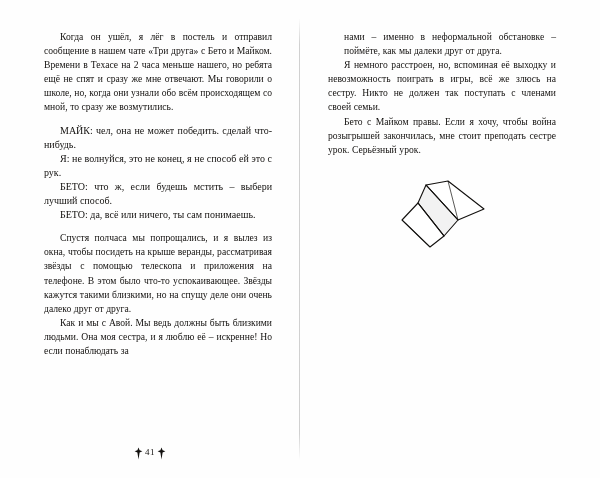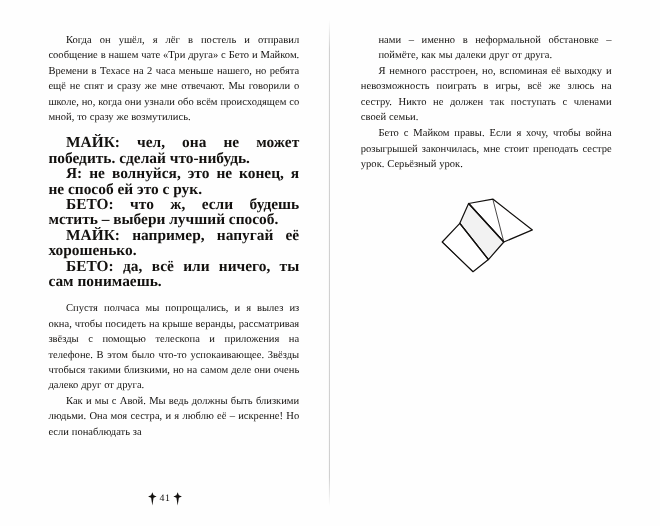--- a/index.html
+++ b/index.html
@@ -51,26 +51,25 @@
     color: #13110f;
     hyphens: manual;
     word-spacing: 0.2px;
   }
   p.para.noindent {
     text-indent: 0;
     margin-left: 16px;
   }
   p.dialogue {
     margin: 0;
-    font-size: 14px;
+    font-size: 10px;
     line-height: 14.1px;
     text-align: justify;
     text-indent: 16px;
     color: #13110f;
-    font-weight: bold;
   }
   .gap-block { height: 9px; }
 
   
   .illustration {
     margin: 22px 0 0 0;
     display: flex;
     justify-content: center;
   }
   .illustration svg {
@@ -102,24 +101,23 @@
 <body>
 
 <div class="spread">
 
   <div class="page page-left">
     <p class="para">Когда он ушёл, я лёг в постель и отправил сообщение в нашем чате «Три друга» с Бето и Майком. Времени в Техасе на 2 часа мень­ше нашего, но ребята ещё не спят и сразу же мне отвечают. Мы говорили о школе, но, когда они узнали обо всём происходящем со мной, то сразу же возмутились.</p>
     <div class="gap-block"></div>
     <p class="dialogue">МАЙК: чел, она не может победить. сде­лай что-нибудь.</p>
     <p class="dialogue">Я: не волнуйся, это не конец, я не способ ей это с рук.</p>
     <p class="dialogue">БЕТО: что ж, если будешь мстить – выбе­ри лучший способ.</p>
-    <p class="dialogue">МАЙК: например, напугай её хоро­шенько.</p>
     <p class="dialogue">БЕТО: да, всё или ничего, ты сам пони­маешь.</p>
     <div class="gap-block"></div>
-    <p class="para">Спустя полчаса мы попрощались, и я вы­лез из окна, чтобы посидеть на крыше ве­ранды, рассматривая звёзды с помощью те­лескопа и приложения на телефоне. В этом было что-то успокаивающее. Звёзды чтобы­ся такими близкими, но на самом деле они очень далеко друг от друга.</p>
+    <p class="para">Спустя полчаса мы попрощались, и я вы­лез из окна, чтобы посидеть на крыше ве­ранды, рассматривая звёзды с помощью те­лескопа и приложения на телефоне. В этом было что-то успокаивающее. Звёзды кажут­ся такими близкими, но на спущу деле они очень далеко друг от друга.</p>
     <p class="para">Как и мы с Авой. Мы ведь должны быть близкими людьми. Она моя сестра, и я люб­лю её – искренне! Но если понаблюдать за</p>
 
     <div class="folio">
       <svg class="orn" width="9" height="13" viewBox="0 0 9 13">
         <path d="M4.5 0.5 L5.6 3.2 L8.4 4.3 L5.6 5.4 L4.5 12.5 L3.4 5.4 L0.6 4.3 L3.4 3.2 Z" fill="#13110f"></path>
       </svg>
       <span class="num">41</span>
       <svg class="orn" width="9" height="13" viewBox="0 0 9 13">
         <path d="M4.5 0.5 L5.6 3.2 L8.4 4.3 L5.6 5.4 L4.5 12.5 L3.4 5.4 L0.6 4.3 L3.4 3.2 Z" fill="#13110f"></path>
       </svg>

